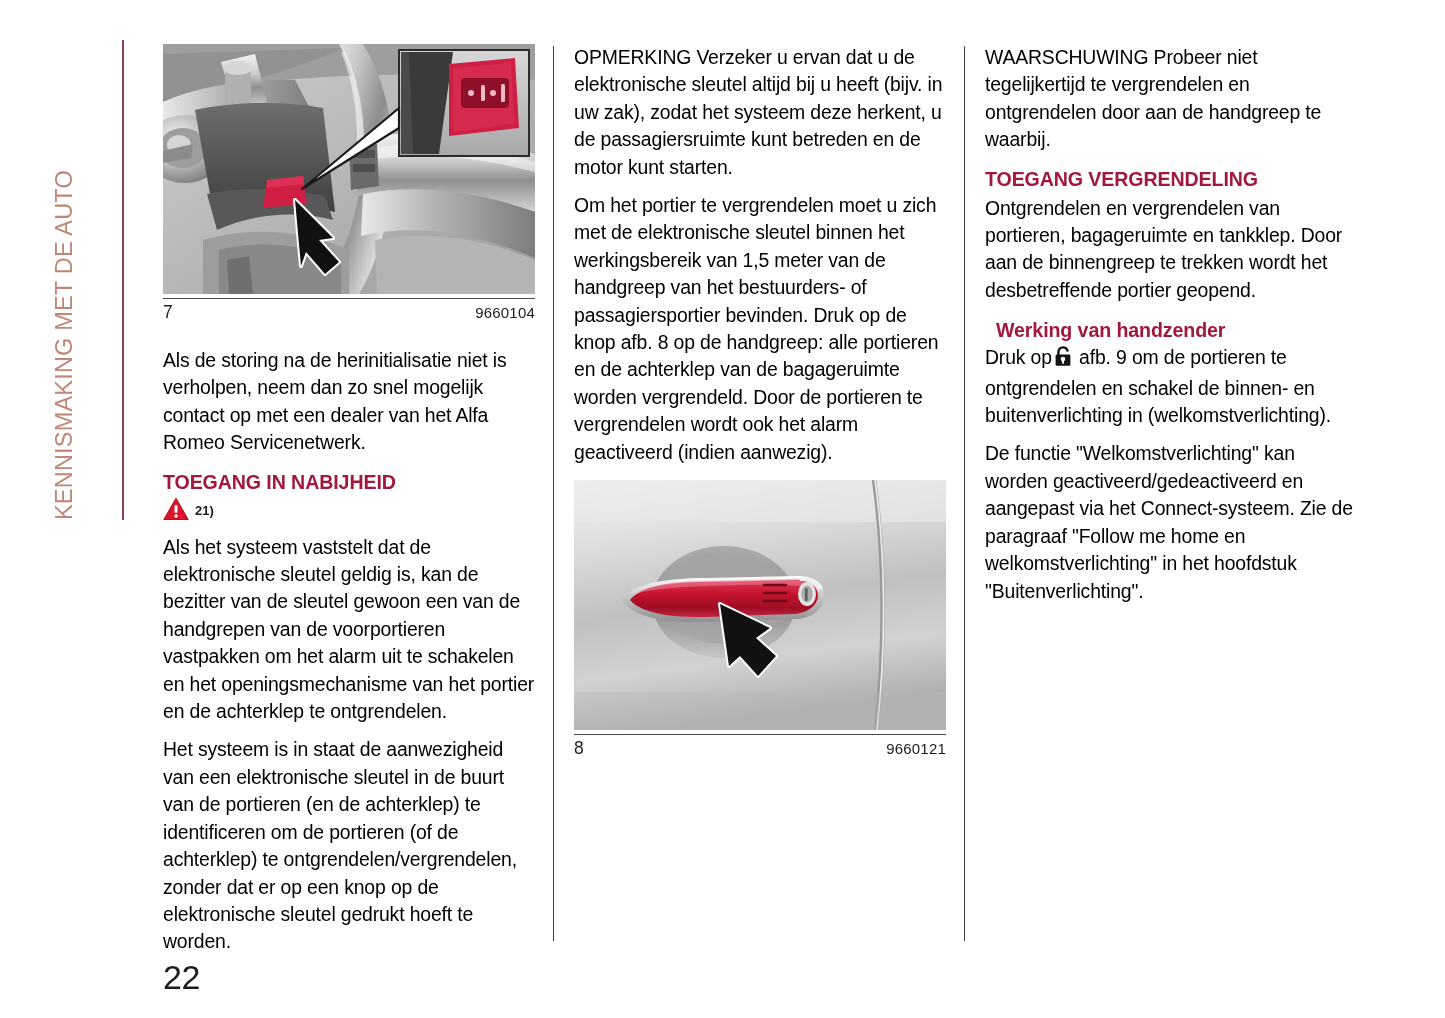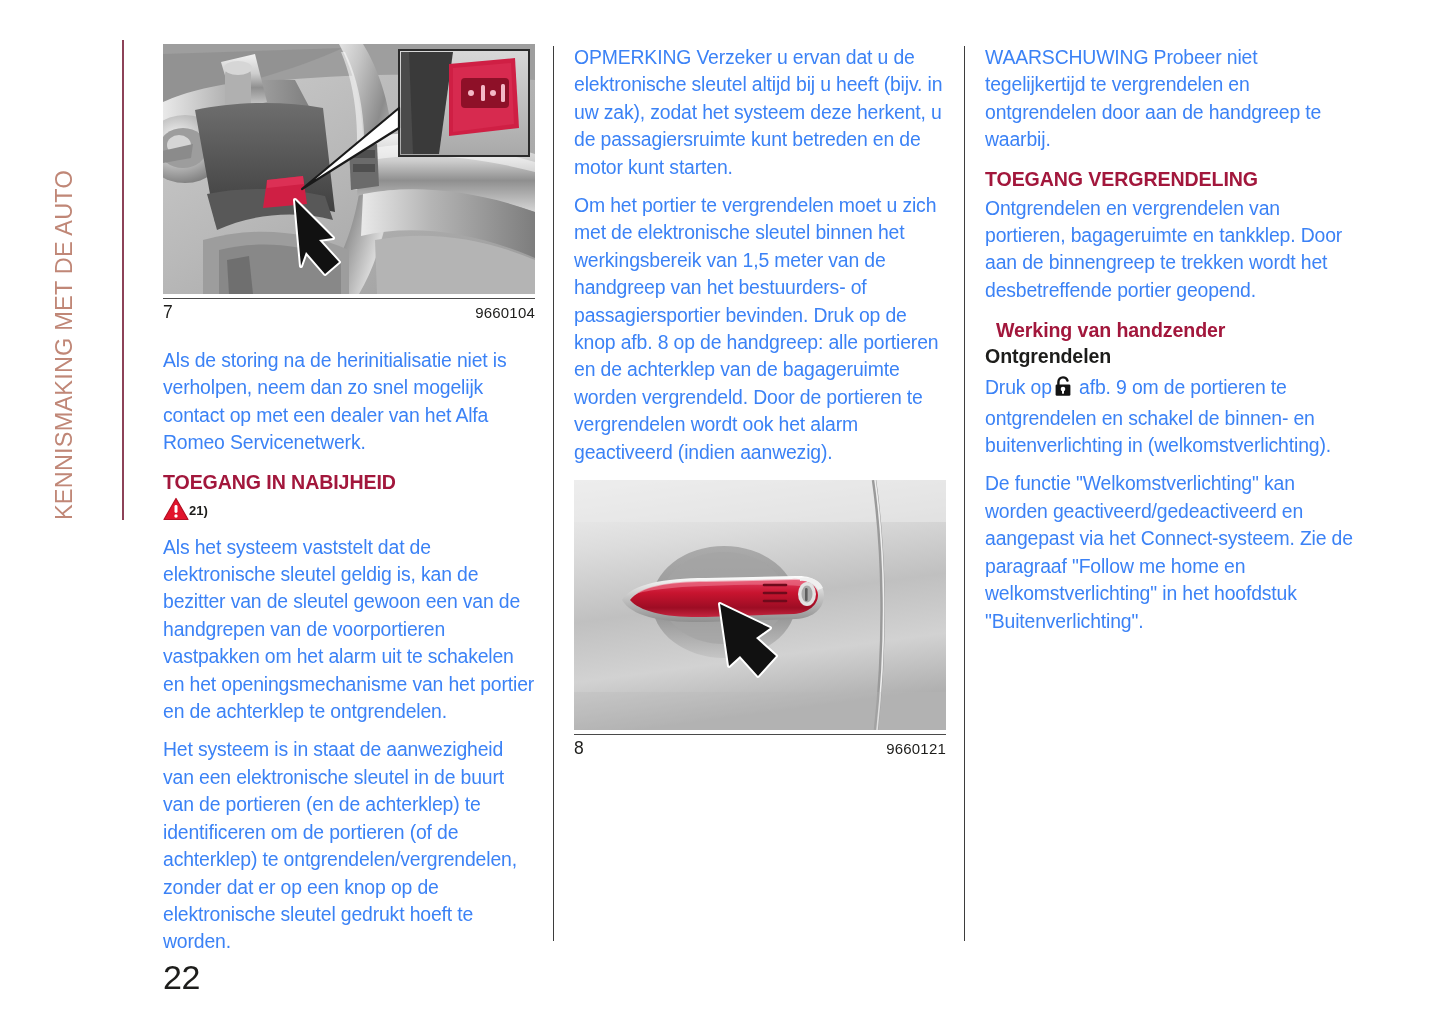--- a/index.html
+++ b/index.html
@@ -76,21 +76,21 @@
     height: 895px;
     background: #3d3d3d;
   }
   .div-1 { left: 390px; }
   .div-2 { left: 801px; }
 
   p.body {
     margin: 0 0 11px 0;
     font-size: 19.4px;
     line-height: 27.4px;
-    color: #3b82f6;
+    color: #000000;
     font-family: "Liberation Sans", sans-serif;
     letter-spacing: -0.15px;
   }
   p.body:last-child { margin-bottom: 0; }
 
   h2.section-head {
     margin: 13px 0 4px 0;
     font-size: 19.6px;
     line-height: 24px;
     font-weight: bold;
@@ -114,21 +114,21 @@
     font-weight: bold;
     color: #1d1d1b;
     letter-spacing: -0.1px;
     font-family: "Liberation Sans", sans-serif;
   }
 
   
   .warn-note {
     display: flex;
     align-items: center;
-    gap: 0;
+    gap: 6px;
     margin: 4px 0 10px 0;
     height: 26px;
   }
   .warn-note .sup {
     font-size: 13px;
     font-weight: bold;
     color: #1d1d1b;
     font-family: "Liberation Sans", sans-serif;
   }
 
@@ -404,21 +404,20 @@
     </div>
 
     <div class="col col-3">
       <p class="body">WAARSCHUWING Probeer niet tegelijkertijd te vergrendelen en ontgrendelen door aan de handgreep te waarbij.</p>
 
       <h2 class="section-head">TOEGANG VERGRENDELING</h2>
 
       <p class="body">Ontgrendelen en vergrendelen van portieren, bagageruimte en tankklep. Door aan de binnengreep te trekken wordt het desbetreffende portier geopend.</p>
 
       <h3 class="sub-head-red">Werking van handzender</h3>
-      <h4 class="sub-head-black">Ontgrendelen</h4>
 
       <p class="body"><span>Druk op</span><span class="inline-lock"><svg width="18" height="21" viewBox="0 0 18 21">
               <path d="M4.4 8.6 V6.1 C4.4 3.3 6.4 1.4 9 1.4 C11.2 1.4 12.9 2.7 13.5 4.6" fill="none" stroke="#141414" stroke-width="2.4" stroke-linecap="round"></path>
               <rect x="1.6" y="8.4" width="14.8" height="11.4" rx="1.4" fill="#141414"></rect>
               <circle cx="9" cy="13.1" r="2.3" fill="#ffffff"></circle>
               <rect x="8" y="13.4" width="2" height="4.4" rx="0.9" fill="#ffffff"></rect>
             </svg></span> <span>afb. 9 om de portieren te ontgrendelen en schakel de binnen- en buitenverlichting in (welkomstverlichting).</span></p>
 
       <p class="body">De functie "Welkomstverlichting" kan worden geactiveerd/gedeactiveerd en aangepast via het Connect-systeem. Zie de paragraaf "Follow me home en welkomstverlichting" in het hoofdstuk "Buitenverlichting".</p>
     </div>

